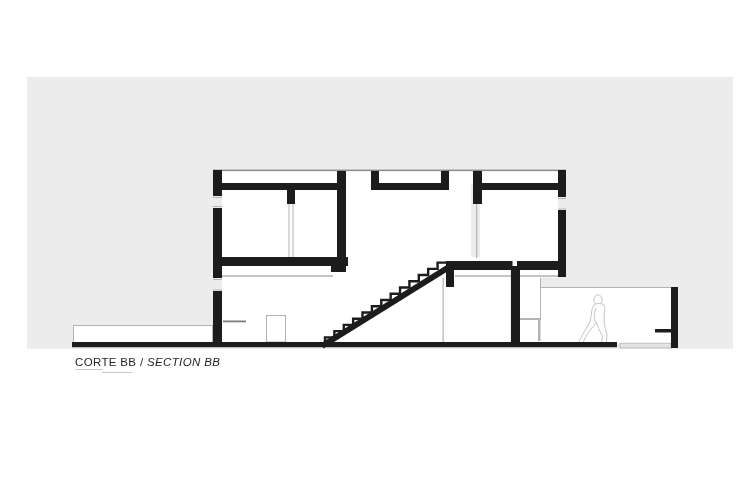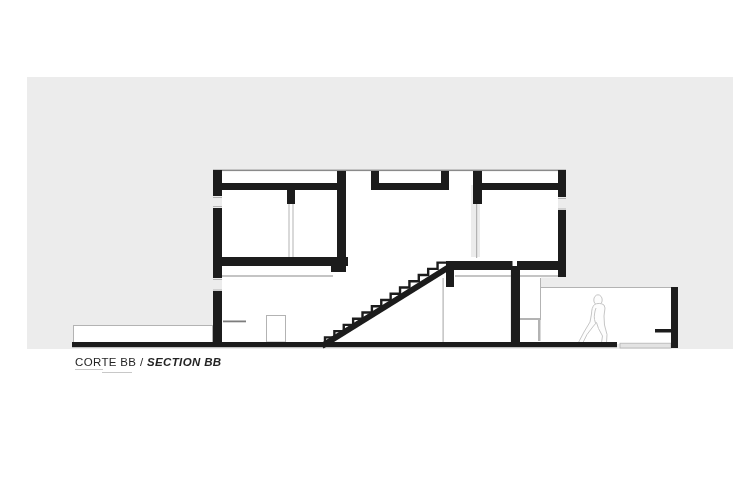--- a/index.html
+++ b/index.html
@@ -14,21 +14,21 @@
   .grayfill{fill:var(--sheet,#ececec);}
   .outline-faint{fill:#ffffff;stroke:var(--faint-line,#b3b3b3);stroke-width:1;}
   .steps{fill:none;stroke:var(--ink,#1c1c1c);stroke-width:2.4;stroke-linejoin:miter;}
   .stringer{stroke:var(--ink,#1c1c1c);stroke-width:6;}
   .person{stroke:var(--entourage,#c6c6c6);stroke-width:1;fill:#fdfdfd;}
   .person-line{stroke:var(--entourage,#c6c6c6);stroke-width:1;fill:none;}
   .stepstrip{fill:var(--step,#e3e3e3);stroke:var(--faint-line,#b3b3b3);stroke-width:0.8;}
   .rail-dark{fill:#7d7d7d;}
   .title{position:absolute;left:75px;top:356px;font-size:11.5px;letter-spacing:0.35px;
          color:#242424;white-space:pre;}
-  .title .it{font-style:italic;font-weight:bold;}
+  .title .it{font-style:italic;}
   .underline{position:absolute;height:1px;background:#c8c8c8;}
   .u1{left:75px;top:369px;width:28px;}
   .u2{left:102px;top:372px;width:30px;}
 </style>
 </head>
 <body>
 
 <div class="stage">
 
   <svg width="749" height="488" viewBox="0 0 749 488">

